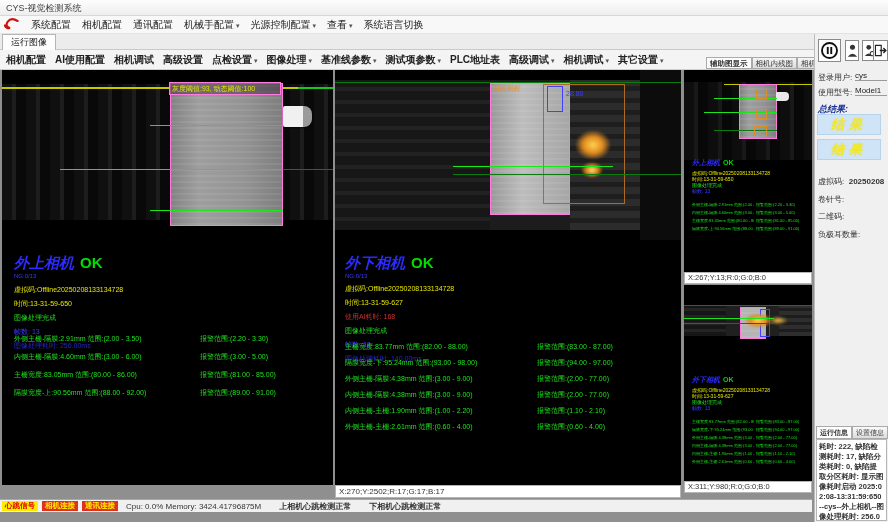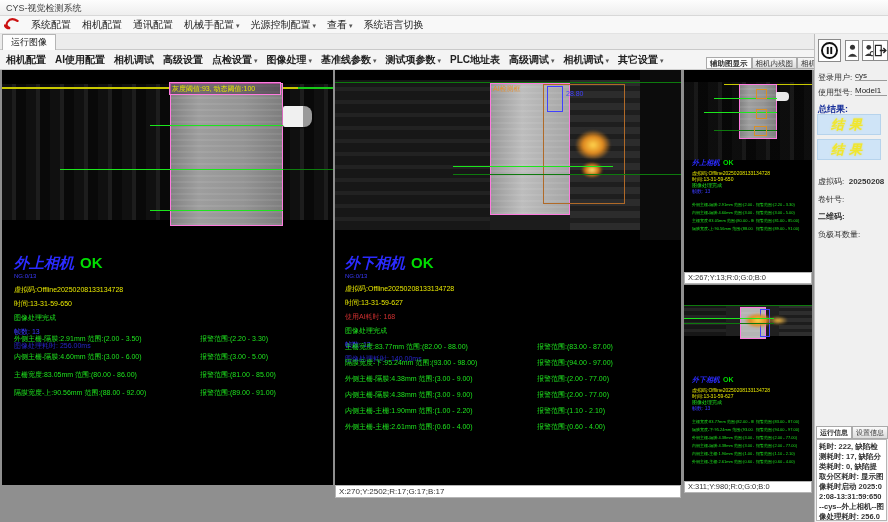--- a/index.html
+++ b/index.html
@@ -293,31 +293,39 @@
           <path d="M2 2 h8 v14 h-8 z" fill="none" stroke="#222" stroke-width="1.6"></path>
           <path d="M8 9 h8 M13 5.5 L16.5 9 L13 12.5" fill="none" stroke="#222" stroke-width="1.8"></path>
         </svg>
     </div>
 
     <span class="abs flabel" style="left:3px; top:38px;text-align:center;">登录用户:</span>
     <span class="abs fvalue" style="left:40px; top:37px; width:32px;">cys</span>
     <span class="abs flabel" style="left:3px; top:53px;">使用型号:</span>
     <span class="abs fvalue" style="left:40px; top:52px; width:32px;">Model1</span>
 
-    <span class="abs" style="left:3px; top:69px; font-size:9px; font-weight:700; color:#18309a;">总结果:</span>
+    <span class="abs" style="left:3px; top:69px; font-size:9px; font-weight:700; font-style:italic; color:#18309a;">总结果:</span>
     <div class="abs resultbox" style="left:2px; top:80px; width:64px; height:21px;">结果</div>
     <div class="abs resultbox" style="left:2px; top:105px; width:64px; height:21px;">结果</div>
 
     <div class="abs" style="left:3px; top:136px;"><span class="flabel">虚拟码:</span> <span class="flabel" style="font-weight:700;">20250208</span></div>
     <div class="abs" style="left:3px; top:154px;"><span class="flabel">卷针号:</span><span class="flabel"></span></div>
-    <div class="abs" style="left:3px; top:171px;font-weight:bold;"><span class="flabel">二维码:</span><span class="flabel"></span></div>
+    <div class="abs" style="left:3px; top:171px;"><span class="flabel">二维码:</span><span class="flabel"></span></div>
     <div class="abs" style="left:3px; top:189px;"><span class="flabel">负极耳数量:</span><span class="flabel"></span></div>
 
     <div class="abs" style="left:1px; top:392px; display:flex;">
       <span class="itab active">运行信息</span>
       <span class="itab">设置信息</span>
 
     </div>
     <div id="logbox" class="abs" style="left:1px; top:405px; width:71px; height:82px;"><span>耗时: 222, 缺陷检测耗时: 17, 缺陷分类耗时: 0, 缺陷提取分区耗时: 显示图像耗时启动 2025:02:08-13:31:59:650--cys--外上相机--图像处理耗时: 256.00ms</span></div>
   </div>
 
+  <div id="statusbar" class="abs">
+    <span class="badge yellow">心跳信号</span>
+    <span class="badge red">相机连接</span>
+    <span class="badge red">通讯连接</span>
+    <span class="sbtext" style="margin-left:4px;">Cpu: 0.0% Memory: 3424.41796875M</span>
+    <span class="sbtext bold">上相机心跳检测正常</span>
+    <span class="sbtext bold">下相机心跳检测正常</span>
+  </div>
 
 </div>
 
 </body></html>

